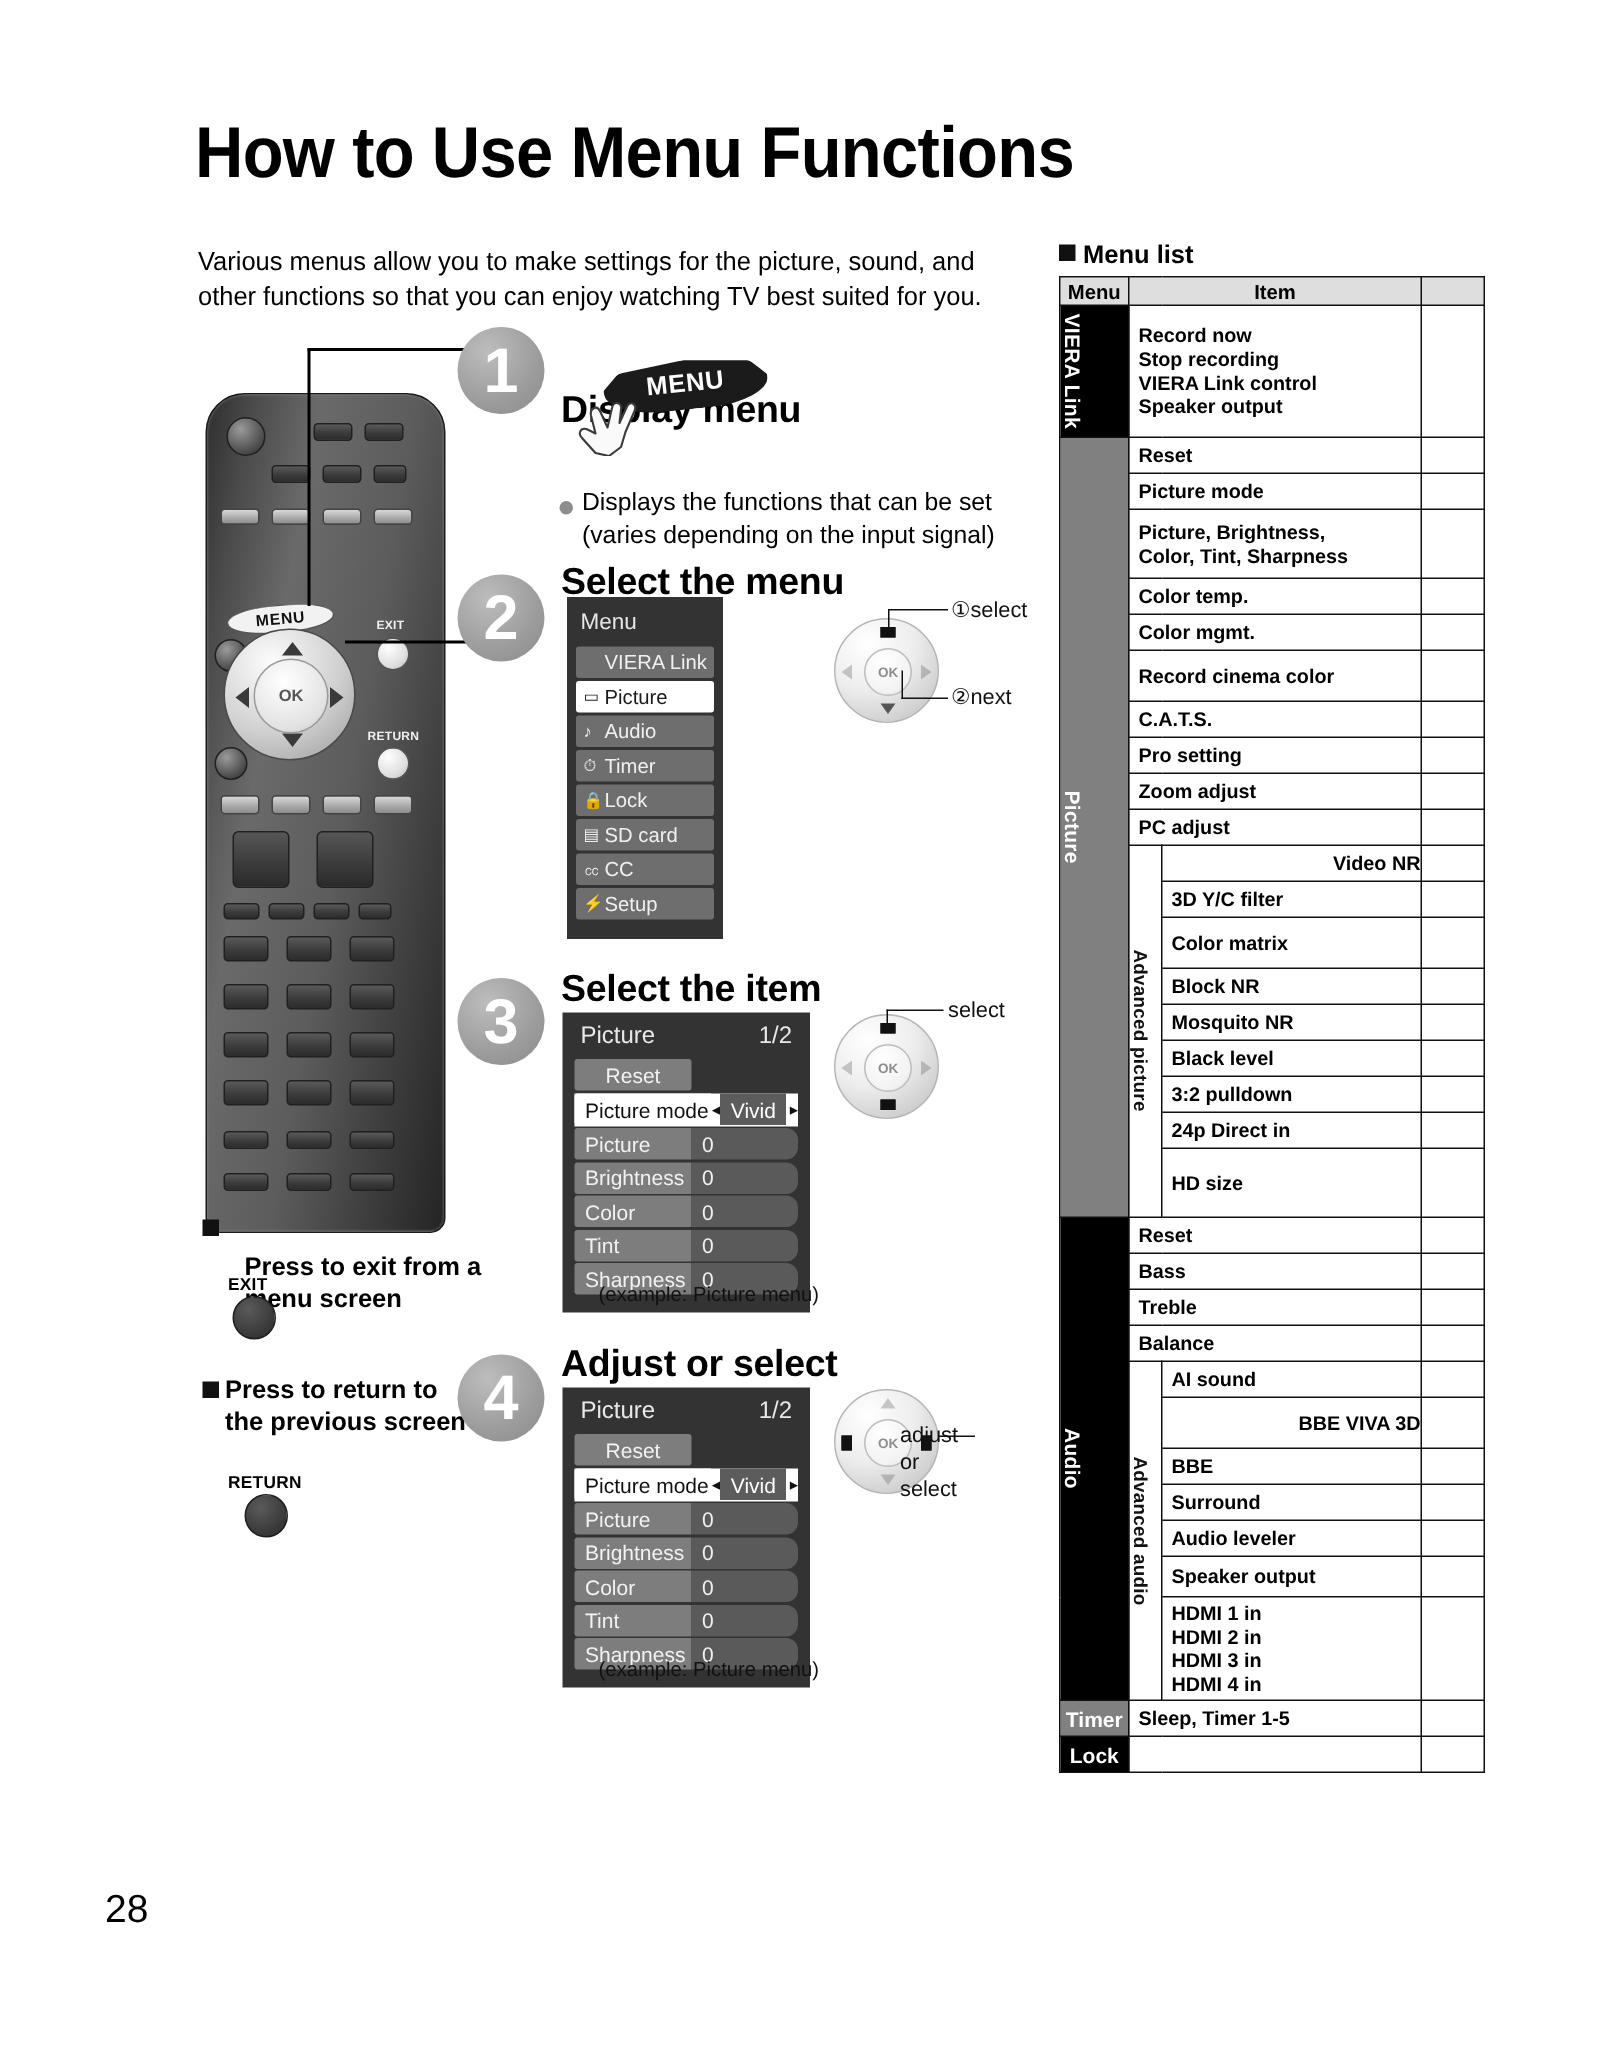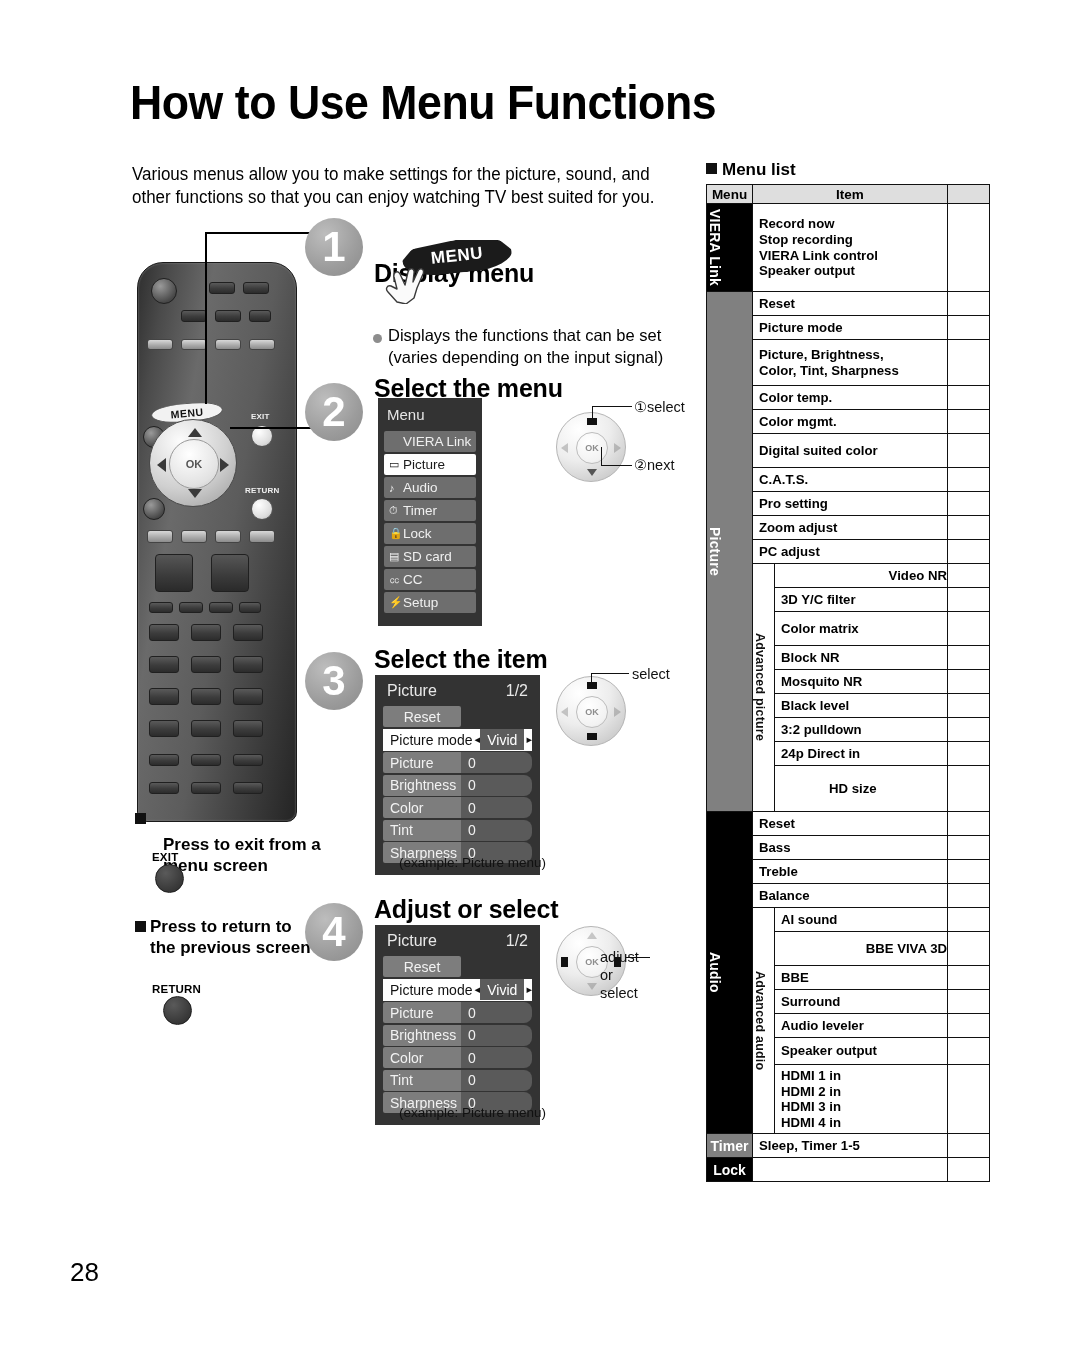--- a/index.html
+++ b/index.html
@@ -687,21 +687,21 @@
       <td></td>
     </tr>
     <tr>
       <td colspan="2" style="height:24px;">
           <div class="itemcell">Color mgmt.</div>
         </td>
       <td></td>
     </tr>
     <tr>
       <td colspan="2" style="height:34px;">
-          <div class="itemcell">Digital suited color</div>
+          <div class="itemcell">Record cinema color</div>
         </td>
       <td></td>
     </tr>
     <tr>
       <td colspan="2" style="height:24px;">
           <div class="itemcell">C.A.T.S.</div>
         </td>
       <td></td>
     </tr>
     <tr>
@@ -768,21 +768,21 @@
         </td>
       <td></td>
     </tr>
     <tr>
       <td style="height:24px;">
           <div class="itemcell">24p Direct in</div>
         </td>
       <td></td>
     </tr>
     <tr>
-      <td style="height:46px;padding-left:48px;">
+      <td style="height:46px;">
           <div class="itemcell">HD size</div>
         </td>
       <td></td>
     </tr>
 
     <tr>
       <td class="bg-black" rowspan="11">
         <div class="vert" style="height:320px;">Audio</div>
       </td>
       <td colspan="2" style="height:24px;">

